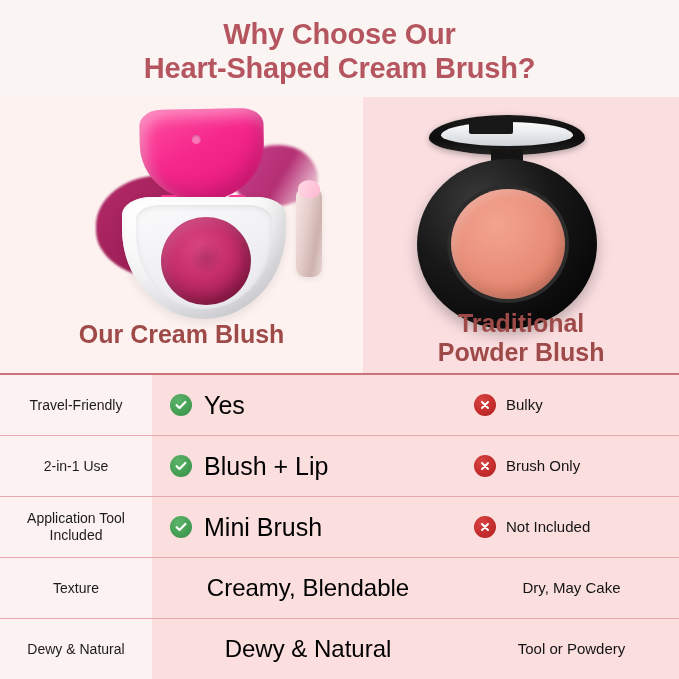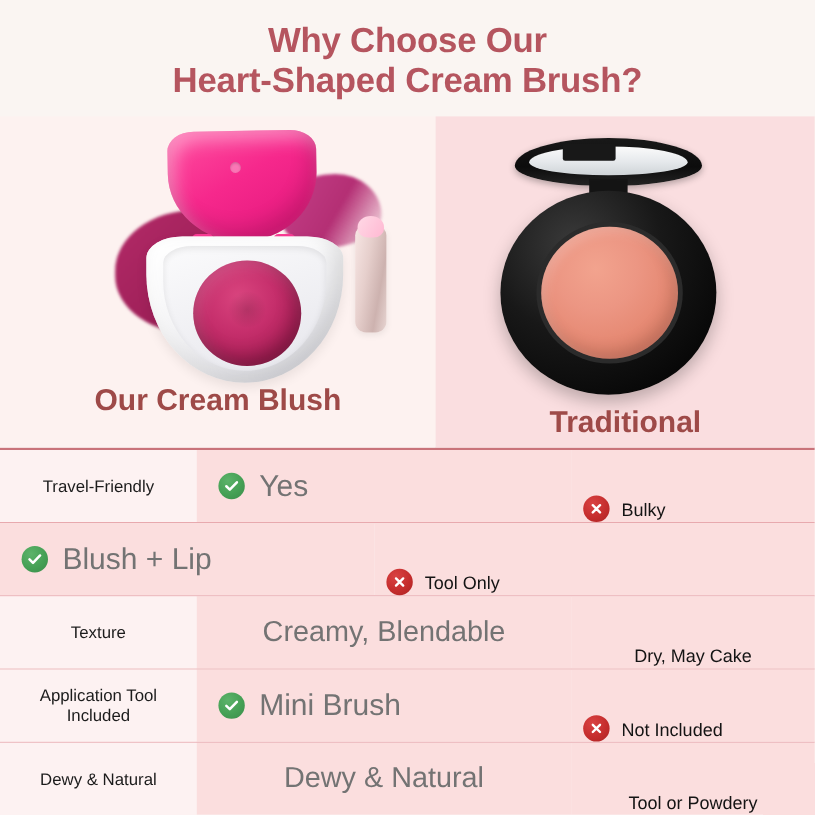--- a/index.html
+++ b/index.html
@@ -227,51 +227,51 @@
   }
   .row{
     flex:1;
     display:flex;
     align-items:stretch;
     border-bottom:1.5px solid #e8a9ae;
     position:relative;
   }
   .row:last-child{border-bottom:none;}
   .cell-feature{
-    width:164px;
+    width:152px;
     background:#fdf2f2;
     display:flex;align-items:center;justify-content:center;
     text-align:center;
     color:#1c1c1c;
     font-size:14px;
     line-height:17px;
     padding:0 8px;
     box-sizing:border-box;
   }
   .cell-ours{
     width:312px;
     background:#fbdede;
     display:flex;align-items:center;
     gap:12px;
     padding-left:18px;
     box-sizing:border-box;
   }
   .cell-theirs{
     flex:1;
     background:#fbdede;
-    display:flex;align-items:flex-end;
+    display:flex;align-items:center;
     gap:10px;
     padding-left:10px;
     box-sizing:border-box;
   }
   .cell-ours.no-icon{justify-content:center;padding-left:0;}
   .cell-theirs.no-icon{justify-content:center;padding-left:0;}
 
   .ours-text{
-    color:#737373;
+    color:#000000;
     font-size:25px;
     line-height:28px;
   }
   .theirs-text{
     color:#141414;
     font-size:15px;
     line-height:18px;
     text-align:center;
   }
   .row.t-texture .ours-text{font-size:24px;}
@@ -324,20 +324,21 @@
       <div class="powder-art">
         <div class="p-lid"></div>
         <div class="p-mirror"></div>
         <div class="p-neck"></div>
         <div class="p-base"></div>
         <div class="p-ring"></div>
         <div class="p-pan"></div>
       </div>
       <div class="hero-caption two-line">
         <div>Traditional</div>
+        <div>Powder Blush</div>
       </div>
     </div>
 
   </div>
 
   <div class="table">
 
     <div class="row t-travel">
       <div class="cell-feature">Travel-Friendly</div>
       <div class="cell-ours">
@@ -352,45 +353,36 @@
         <span class="icon cross">
           <svg width="12" height="12" viewBox="0 0 12 12">
               <path d="M3 3 L9 9 M9 3 L3 9" stroke="#ffffff" stroke-width="2" fill="none" stroke-linecap="round"></path>
             </svg>
         </span>
         <span class="theirs-text">Bulky</span>
       </div>
     </div>
 
     <div class="row t-2in1">
+      <div class="cell-feature">2-in-1 Use</div>
       <div class="cell-ours">
         <span class="icon check">
           <svg width="14" height="14" viewBox="0 0 14 14">
               <path d="M2.6 7.2 L5.5 10 L11.4 3.9" stroke="#ffffff" stroke-width="2.1" fill="none" stroke-linecap="round" stroke-linejoin="round"></path>
             </svg>
         </span>
         <span class="ours-text">Blush + Lip</span>
       </div>
       <div class="cell-theirs">
         <span class="icon cross">
           <svg width="12" height="12" viewBox="0 0 12 12">
               <path d="M3 3 L9 9 M9 3 L3 9" stroke="#ffffff" stroke-width="2" fill="none" stroke-linecap="round"></path>
             </svg>
         </span>
-        <span class="theirs-text">Tool Only</span>
-      </div>
-    </div>
-
-    <div class="row t-texture">
-      <div class="cell-feature">Texture</div>
-      <div class="cell-ours no-icon">
-        <span class="ours-text">Creamy, Blendable</span>
-      </div>
-      <div class="cell-theirs no-icon">
-        <span class="theirs-text">Dry, May Cake</span>
+        <span class="theirs-text">Brush Only</span>
       </div>
     </div>
 
     <div class="row t-tool">
       <div class="cell-feature">Application Tool Included</div>
       <div class="cell-ours">
         <span class="icon check">
           <svg width="14" height="14" viewBox="0 0 14 14">
               <path d="M2.6 7.2 L5.5 10 L11.4 3.9" stroke="#ffffff" stroke-width="2.1" fill="none" stroke-linecap="round" stroke-linejoin="round"></path>
             </svg>
@@ -400,20 +392,30 @@
       <div class="cell-theirs">
         <span class="icon cross">
           <svg width="12" height="12" viewBox="0 0 12 12">
               <path d="M3 3 L9 9 M9 3 L3 9" stroke="#ffffff" stroke-width="2" fill="none" stroke-linecap="round"></path>
             </svg>
         </span>
         <span class="theirs-text">Not Included</span>
       </div>
     </div>
 
+    <div class="row t-texture">
+      <div class="cell-feature">Texture</div>
+      <div class="cell-ours no-icon">
+        <span class="ours-text">Creamy, Blendable</span>
+      </div>
+      <div class="cell-theirs no-icon">
+        <span class="theirs-text">Dry, May Cake</span>
+      </div>
+    </div>
+
     <div class="row t-dewy">
       <div class="cell-feature">Dewy &amp; Natural</div>
       <div class="cell-ours no-icon">
         <span class="ours-text">Dewy &amp; Natural</span>
       </div>
       <div class="cell-theirs no-icon">
         <span class="theirs-text">Tool or Powdery</span>
       </div>
     </div>
 

